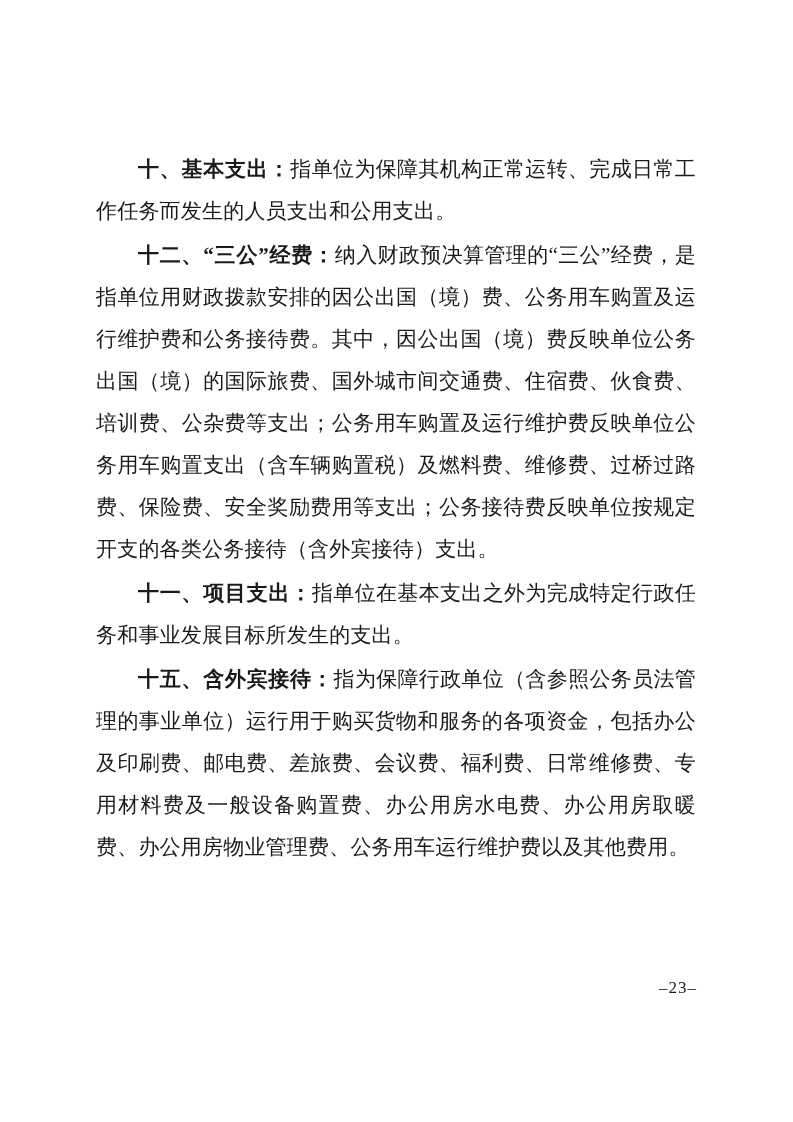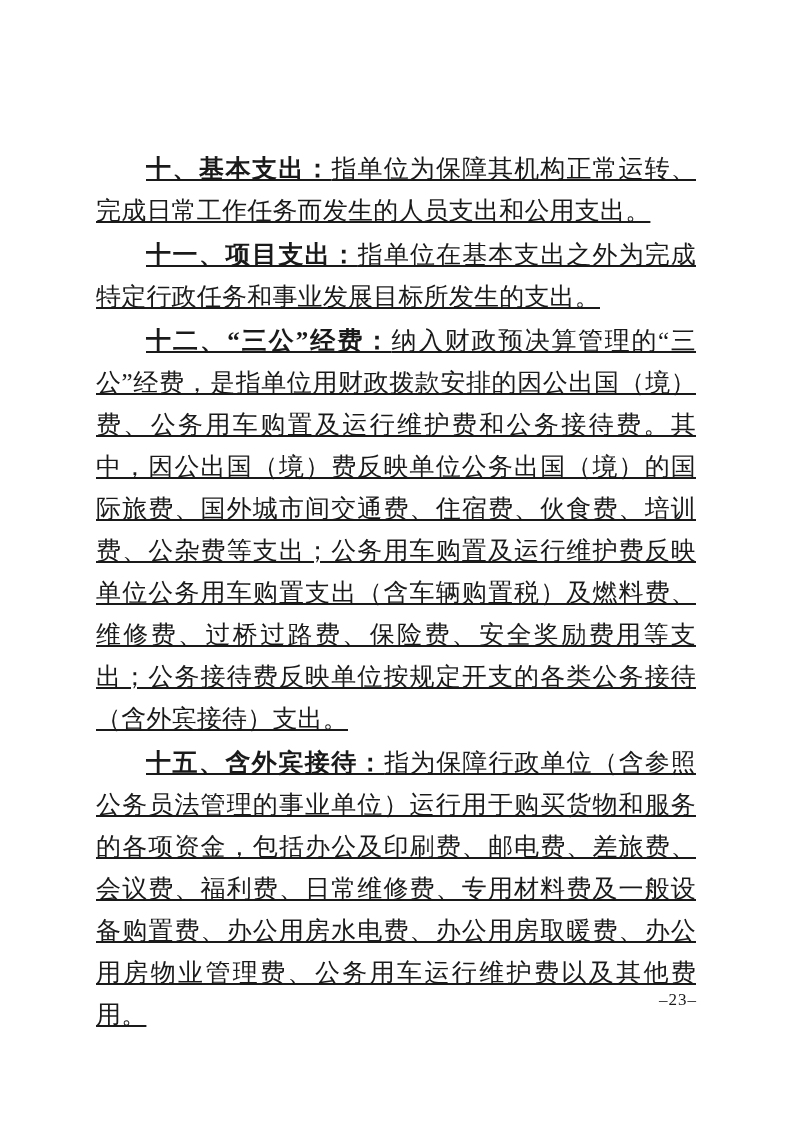--- a/index.html
+++ b/index.html
@@ -22,59 +22,58 @@
     width: 793px;
     height: 1122px;
     box-sizing: border-box;
     padding: 148px 96px 60px 96px;
   }
   .doc-body {
     width: 600px;
   }
   p.para {
     margin: 0 0 2px 0;
-    font-size: 25px;
+    font-size: 21px;
     line-height: 42px;
     text-align: justify;
     text-justify: inter-ideograph;
     text-indent: 2em;
     letter-spacing: 0.2px;
     word-break: break-all;
-    text-decoration: underline;
   }
   p.para .lead {
     font-weight: bold;
     letter-spacing: 0.6px;
   }
   .page-number {
     position: absolute;
     right: 96px;
-    bottom: 112px;
+    bottom: 124px;
     font-size: 17px;
     font-family: "Liberation Serif", "DejaVu Serif", serif;
     color: #1a1a1a;
     letter-spacing: 1px;
   }
 </style>
 </head>
 <body>
 
 <div class="page">
   <div class="doc-body">
 
     <p class="para">
       <span class="lead">十、基本支出：</span><span>指单位为保障其机构正常运转、完成日常工作任务而发生的人员支出和公用支出。</span>
     </p>
 
     <p class="para">
-      <span class="lead">十一、项目支出：</span><span>指单位在基本支出之外为完成特定行政任务和事业发展目标所发生的支出。</span>
+      <span class="lead">十二、“三公”经费：</span><span>纳入财政预决算管理的“三公”经费，是指单位用财政拨款安排的因公出国（境）费、公务用车购置及运行维护费和公务接待费。其中，因公出国（境）费反映单位公务出国（境）的国际旅费、国外城市间交通费、住宿费、伙食费、培训费、公杂费等支出；公务用车购置及运行维护费反映单位公务用车购置支出（含车辆购置税）及燃料费、维修费、过桥过路费、保险费、安全奖励费用等支出；公务接待费反映单位按规定开支的各类公务接待（含外宾接待）支出。</span>
     </p>
 
     <p class="para">
-      <span class="lead">十二、“三公”经费：</span><span>纳入财政预决算管理的“三公”经费，是指单位用财政拨款安排的因公出国（境）费、公务用车购置及运行维护费和公务接待费。其中，因公出国（境）费反映单位公务出国（境）的国际旅费、国外城市间交通费、住宿费、伙食费、培训费、公杂费等支出；公务用车购置及运行维护费反映单位公务用车购置支出（含车辆购置税）及燃料费、维修费、过桥过路费、保险费、安全奖励费用等支出；公务接待费反映单位按规定开支的各类公务接待（含外宾接待）支出。</span>
+      <span class="lead">十一、项目支出：</span><span>指单位在基本支出之外为完成特定行政任务和事业发展目标所发生的支出。</span>
     </p>
 
     <p class="para">
       <span class="lead">十五、含外宾接待：</span><span>指为保障行政单位（含参照公务员法管理的事业单位）运行用于购买货物和服务的各项资金，包括办公及印刷费、邮电费、差旅费、会议费、福利费、日常维修费、专用材料费及一般设备购置费、办公用房水电费、办公用房取暖费、办公用房物业管理费、公务用车运行维护费以及其他费用。</span>
     </p>
 
   </div>
 
   <div class="page-number">–23–</div>
 </div>

